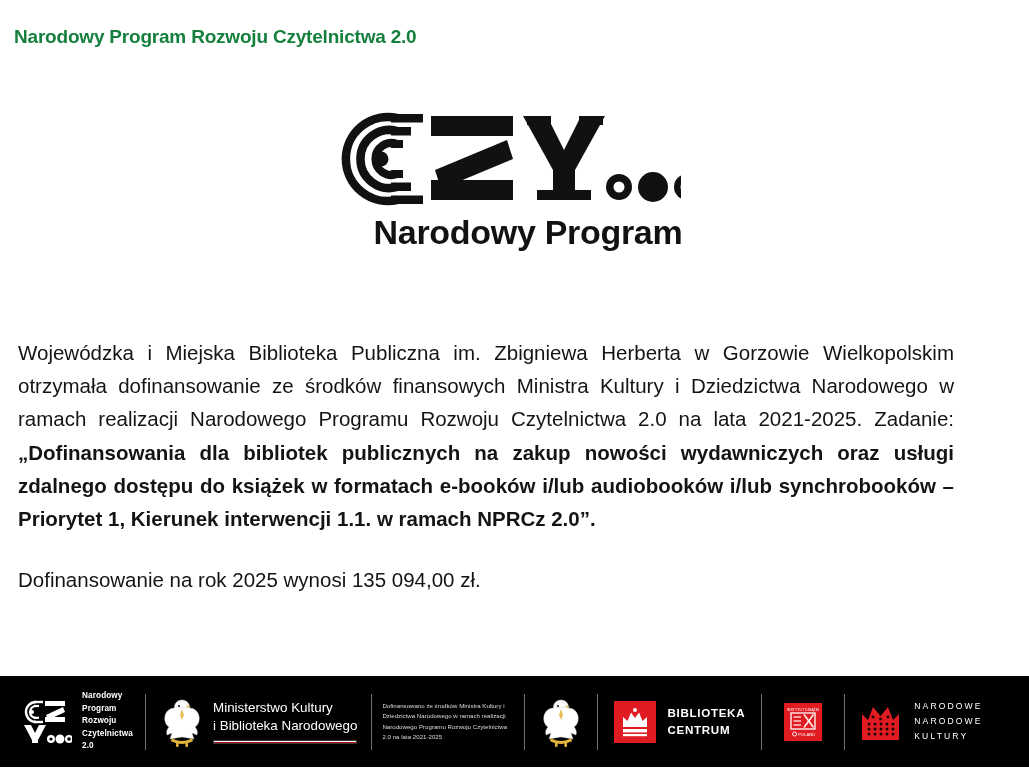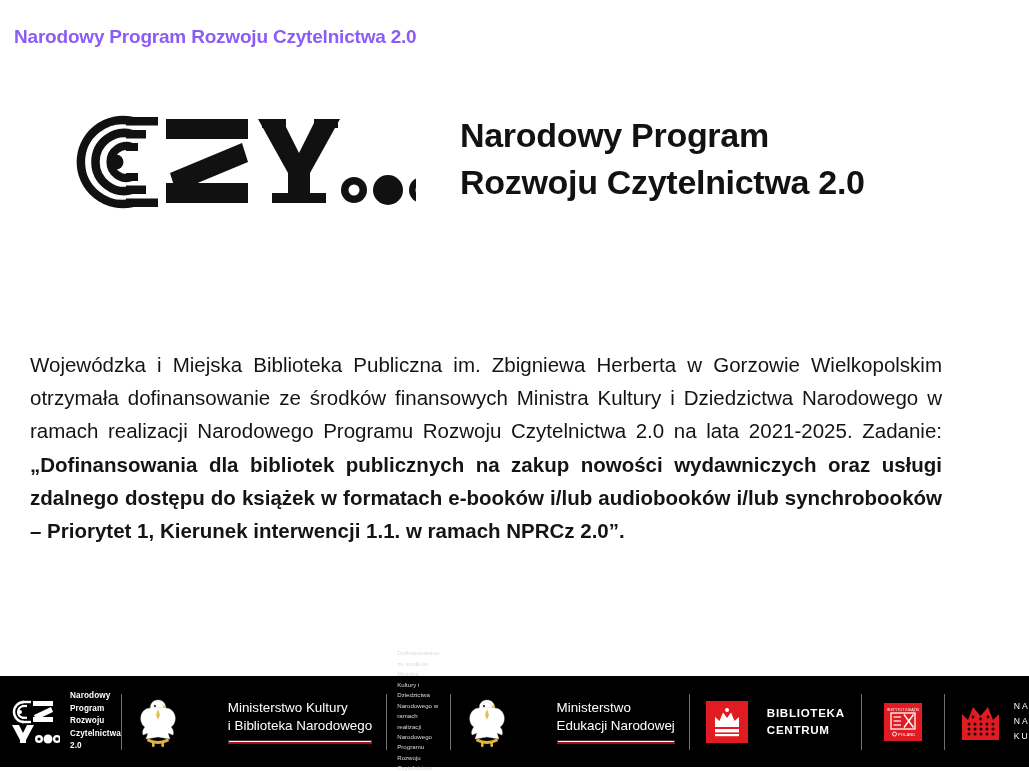--- a/index.html
+++ b/index.html
@@ -18,33 +18,34 @@
   }
 
   
   .page-title {
     position: absolute;
     left: 14px;
     top: 26px;
     font-size: 19px;
     font-weight: bold;
     letter-spacing: -0.2px;
-    color: #8b5cf6;
+    color: #15803d;
     white-space: nowrap;
   }
 
   
   .hero-logo {
     position: absolute;
     left: 66px;
     top: 104px;
     width: 880px;
     height: 110px;
     display: flex;
     align-items: center;
+    flex-direction: column;
   }
   .hero-mark {
     width: 350px;
     height: 105px;
     flex: none;
   }
   .hero-wordmark {
     margin-left: 44px;
     font-weight: bold;
     font-size: 34px;
@@ -55,21 +56,21 @@
   }
 
   
   .body-copy {
     position: absolute;
     left: 14px;
     top: 332px;
     width: 944px;
   }
   .body-copy p {
-    margin: 16px;
+    margin: 4px;
     font-size: 20.5px;
     line-height: 1.62;
     text-align: justify;
     text-justify: inter-word;
     color: #141414;
   }
   .body-copy p.justified-block {
     text-align-last: left;
   }
   .para-gap { height: 20px; }
@@ -112,21 +113,21 @@
     color: #ffffff;
     font-size: 8.2px;
     font-weight: bold;
     line-height: 1.52;
     letter-spacing: 0.1px;
   }
 
   
   .f-min { gap: 9px; padding: 0 14px; }
   .f-min-eagle { width: 44px; height: 52px; flex: none; }
-  .f-min-text { display: flex; flex-direction: column; margin-left: 39px; }
+  .f-min-text { display: flex; flex-direction: column; }
   .f-min-name {
     color: #ffffff;
     font-size: 13.4px;
     line-height: 1.32;
     white-space: nowrap;
   }
   .f-min-rule {
     margin-top: 5px;
     height: 4px;
     width: 100%;
@@ -141,21 +142,21 @@
     padding: 0 10px;
   }
   .f-note-text {
     color: #dcdcdc;
     font-size: 6.1px;
     line-height: 1.72;
     letter-spacing: 0.02px;
   }
 
   
-  .f-bn { gap: 19px; padding: 4px 16px; }
+  .f-bn { gap: 11px; padding: 4px 16px; }
   .f-bn-mark { width: 42px; height: 42px; flex: none; }
   .f-bn-text {
     color: #ffffff;
     font-size: 11.6px;
     font-weight: bold;
     line-height: 1.45;
     letter-spacing: 0.7px;
     white-space: nowrap;
   }
 
@@ -214,27 +215,27 @@
 
     <circle cx="288" cy="83" r="13" fill="#111111"></circle>
     <circle cx="288" cy="83" r="5.5" fill="#ffffff"></circle>
     <circle cx="322" cy="83" r="15" fill="#111111"></circle>
     <circle cx="356" cy="83" r="13" fill="#111111"></circle>
     <circle cx="356" cy="83" r="6.5" fill="#ffffff"></circle>
   </svg>
 
   <div class="hero-wordmark">
     <div>Narodowy Program</div>
-    <div>Rozwoju Czytelnictwa 2.0</div>
   </div>
 </div>
 
 <div class="body-copy">
   <p class="justified-block"><span>Wojewódzka i Miejska Biblioteka Publiczna im. Zbigniewa Herberta w Gorzowie Wielkopolskim otrzymała dofinansowanie ze środków finansowych Ministra Kultury i Dziedzictwa Narodowego w ramach realizacji Narodowego Programu Rozwoju Czytelnictwa 2.0 na lata 2021-2025. Zadanie: </span><span class="accent-bold">„Dofinansowania dla bibliotek publicznych na zakup nowości wydawniczych oraz usługi zdalnego dostępu do książek w formatach e-booków i/lub audiobooków i/lub synchrobooków – Priorytet 1, Kierunek interwencji 1.1. w ramach NPRCz 2.0”.</span></p>
   <div class="para-gap"></div>
+  <p>Dofinansowanie na rok 2025 wynosi 135 094,00 zł.</p>
 </div>
 
 <div class="footer-bar">
 
   <div class="footer-cell f-czy">
     <svg class="f-czy-mark" viewBox="0 0 52 46">
       <g fill="none" stroke="#ffffff">
         <path d="M16 3 A10 10 0 1 0 16 23" stroke-width="2.4"></path>
         <path d="M16 7 A6 6 0 1 0 16 19" stroke-width="2.2"></path>
       </g>
@@ -306,25 +307,20 @@
       </g>
       <circle cx="19" cy="10" r="1.1" fill="#1b1b1b"></circle>
       <path d="M27 9.5 L31 10.6 L27 11.7 Z" fill="#e0b33a"></path>
       <g fill="#e0b33a">
         <path d="M12 42 C12 42 16 45 22 45 C28 45 32 42 32 42 L33 45 C33 45 28 48 22 48 C16 48 11 45 11 45 Z"></path>
         <rect x="16" y="46" width="2.6" height="5" rx="1"></rect>
         <rect x="25.4" y="46" width="2.6" height="5" rx="1"></rect>
       </g>
       <path d="M22 13 L24 19 L22 24 L20 19 Z" fill="#e0b33a" opacity="0.85"></path>
     </svg>
-    <div class="f-min-text">
-      <div class="f-min-name">Ministerstwo</div>
-      <div class="f-min-name">Edukacji Narodowej</div>
-      <div class="f-min-rule"></div>
-    </div>
   </div>
 
   <div class="divider"></div>
 
   <div class="footer-cell f-bn">
     <svg class="f-bn-mark" viewBox="0 0 42 42">
       <rect x="0" y="0" width="42" height="42" fill="#e11b22"></rect>
       <path d="M9 26 L9 16 L13.5 20 L17 11.5 L21 17 L25 11.5 L28.5 20 L33 16 L33 26 Z" fill="#ffffff"></path>
       <circle cx="21" cy="9" r="2" fill="#ffffff"></circle>
       <rect x="9" y="28" width="24" height="3.4" fill="#ffffff"></rect>

